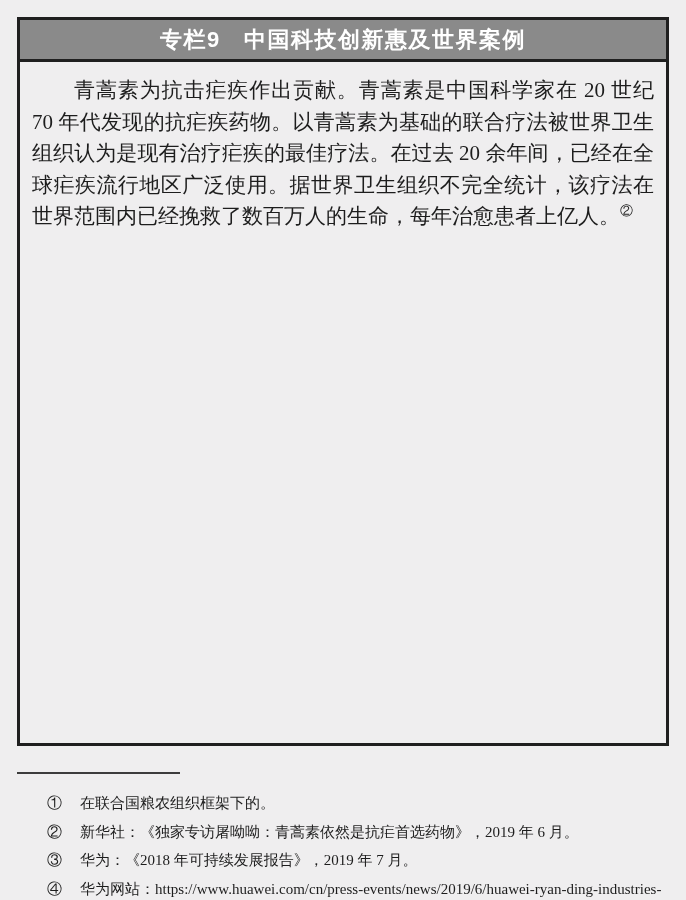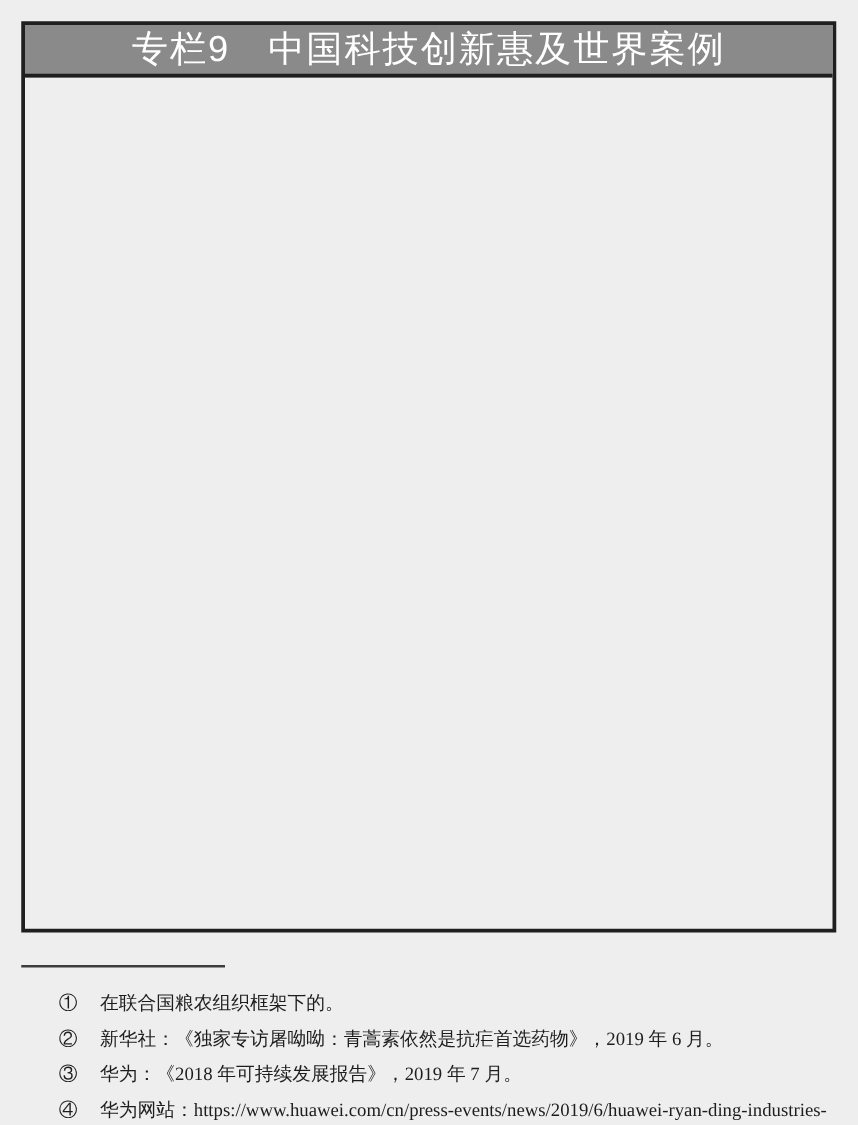--- a/index.html
+++ b/index.html
@@ -28,22 +28,22 @@
   .column-header{
     height:42px;
     background:var(--header-bg);
     border-bottom:3px solid var(--border);
     display:flex;
     align-items:center;
     justify-content:center;
   }
   .column-title{
     font-family:"Liberation Sans","DejaVu Sans",sans-serif;
-    font-weight:normal;
-    font-size:29px;
+    font-weight:bold;
+    font-size:22px;
     color:var(--title-color);
     letter-spacing:1.5px;
     white-space:nowrap;
   }
   .column-body{
     padding:13px 12px 0 12px;
   }
   .para{
     font-size:21px;
     line-height:31.5px;
@@ -89,20 +89,21 @@
   }
 </style>
 </head>
 <body>
 
 <div class="column-box">
   <div class="column-header">
     <span class="column-title">专栏9　中国科技创新惠及世界案例</span>
   </div>
   <div class="column-body" id="paragraphs">
+      <p class="para">青蒿素为抗击疟疾作出贡献。青蒿素是中国科学家在 20 世纪 70 年代发现的抗疟疾药物。以青蒿素为基础的联合疗法被世界卫生组织认为是现有治疗疟疾的最佳疗法。在过去 20 余年间，已经在全球疟疾流行地区广泛使用。据世界卫生组织不完全统计，该疗法在世界范围内已经挽救了数百万人的生命，每年治愈患者上亿人。<sup class="fn-ref">②</sup></p>
     </div>
 </div>
 
 <div class="footnotes">
   <hr class="fn-rule">
   <ul class="fn-list" id="fn-list">
       <li class="fn-item">
         <span class="fn-marker">①</span>
         <span class="fn-text">在联合国粮农组织框架下的。</span>
       </li>

